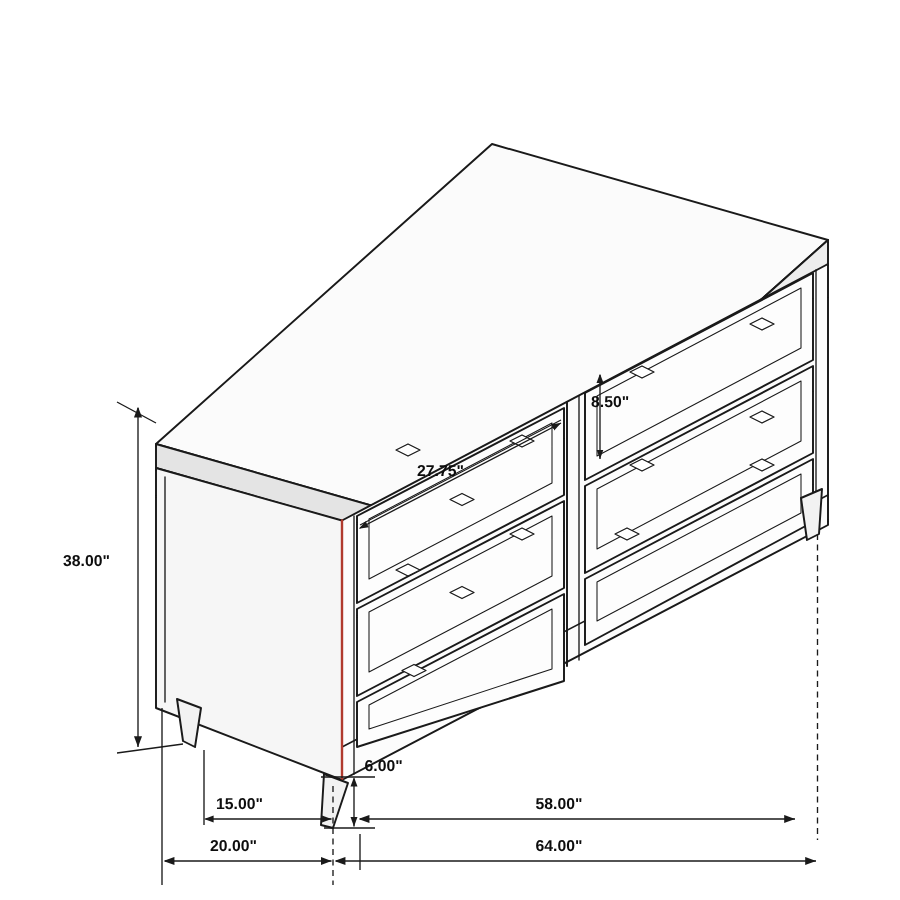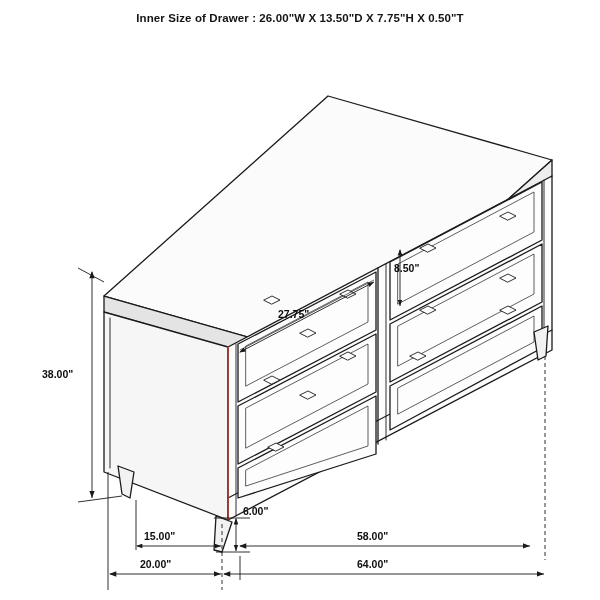--- a/index.html
+++ b/index.html
@@ -45,21 +45,20 @@
     font-weight: bold;
     color: #0d0d0d;
     white-space: nowrap;
   }
 </style>
 </head>
 <body>
 
 <div id="stage">
 
-  <div class="title">Inner Size of Drawer : 26.00"W X 13.50"D X 7.75"H X  0.50"T</div>
 
   <svg class="diagram" viewBox="0 0 600 600">
     <defs>
       <marker id="arrHead" markerWidth="9" markerHeight="9" refX="8" refY="3" orient="auto" markerUnits="strokeWidth">
         <path d="M0,0 L8,3 L0,6 z" fill="#1a1a1a"></path>
       </marker>
       <marker id="arrTail" markerWidth="9" markerHeight="9" refX="1" refY="3" orient="auto" markerUnits="strokeWidth">
         <path d="M8,0 L0,3 L8,6 z" fill="#1a1a1a"></path>
       </marker>
       <marker id="arrHeadS" markerWidth="8" markerHeight="8" refX="7" refY="2.6" orient="auto" markerUnits="strokeWidth">

